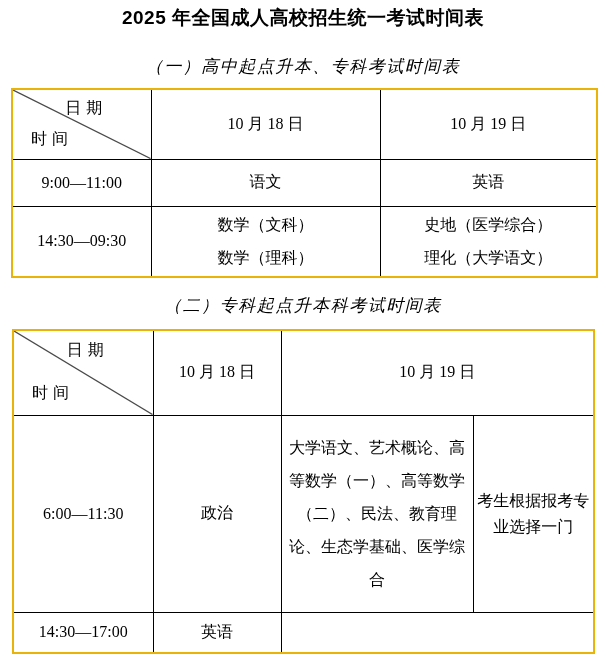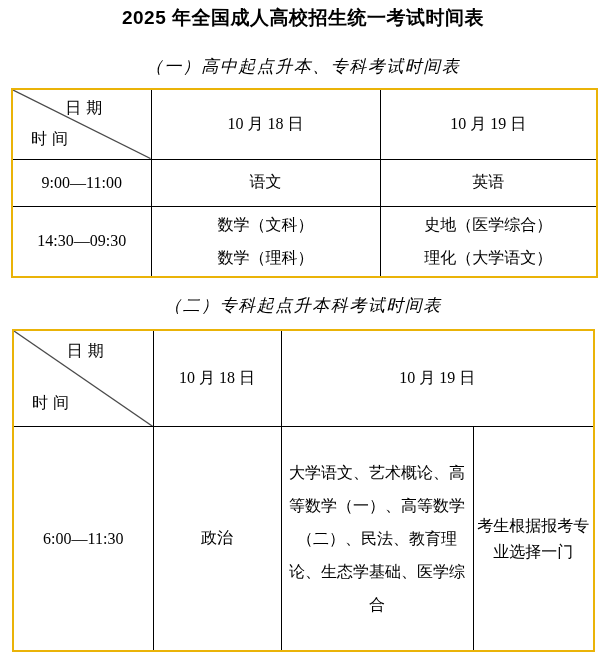--- a/index.html
+++ b/index.html
@@ -172,16 +172,21 @@
         </td>
         <td>10 月 18 日</td>
         <td colspan="2">10 月 19 日</td>
       </tr>
       <tr class="r-1">
         <td class="time-cell">6:00—11:30</td>
         <td>政治</td>
         <td class="subjects-cell">大学语文、艺术概论、高等数学（一）、高等数学（二）、民法、教育理论、生态学基础、医学综合</td>
         <td class="note-cell">考生根据报考专业选择一门</td>
       </tr>
+      <tr class="r-2">
+        <td class="time-cell">14:30—17:00</td>
+        <td>英语</td>
+        <td colspan="2"></td>
+      </tr>
     </tbody>
   </table>
 
 </div>
 
 </body></html>

